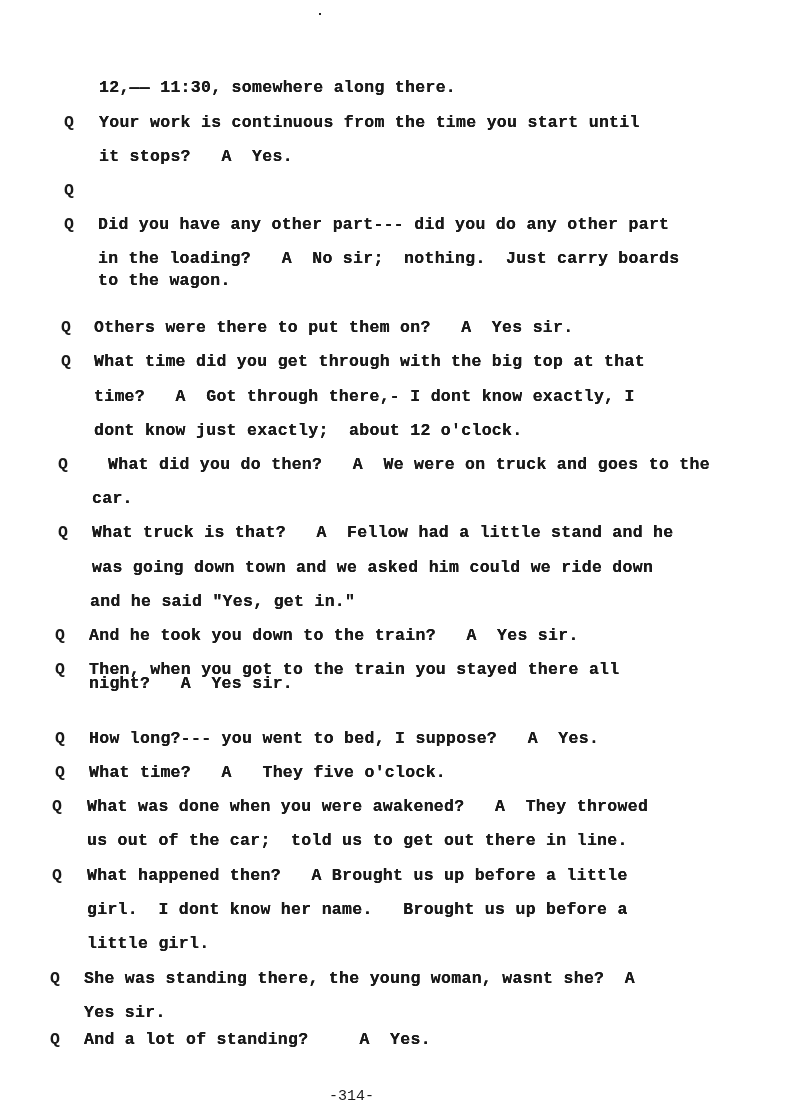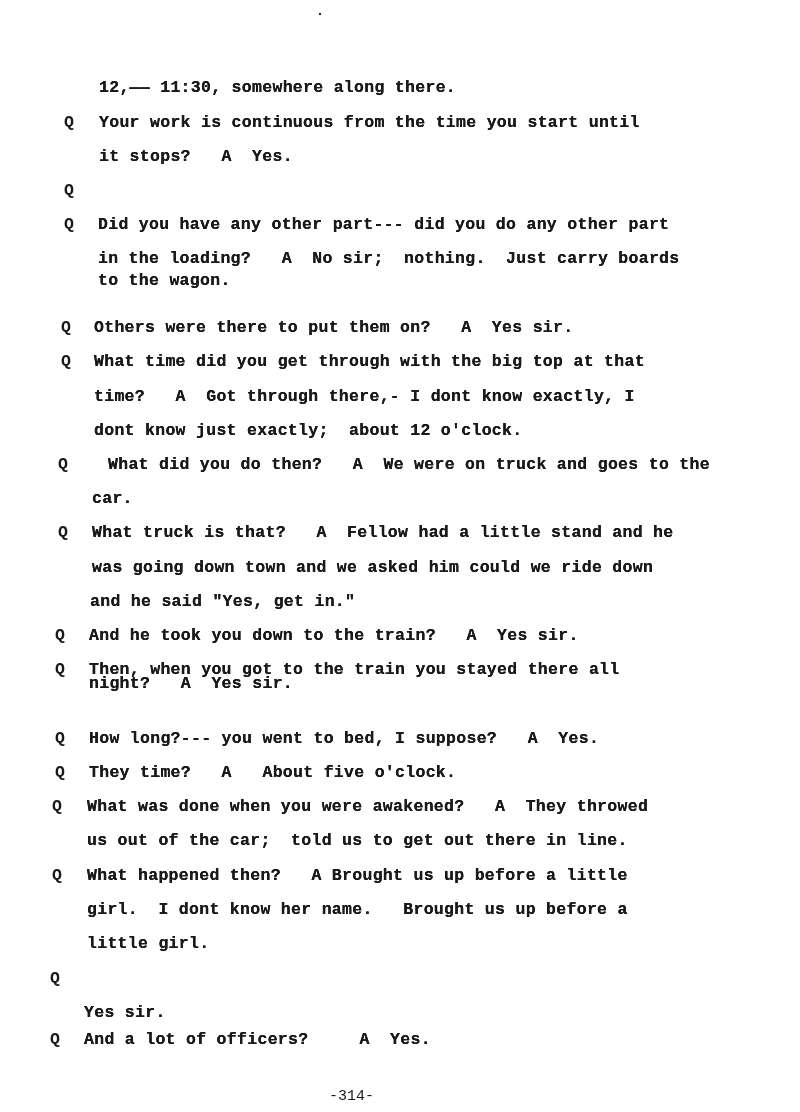--- a/index.html
+++ b/index.html
@@ -66,34 +66,35 @@
 
   <div class="q" style="left:55px;top:660px;">Q</div>
   <div class="ln" style="left:89px;top:660px;">Then, when you got to the train you stayed there all</div>
 
   <div class="ln" style="left:89px;top:666px;margin-top:8px;">night?   A  Yes sir.</div>
 
   <div class="q" style="left:55px;top:729px;">Q</div>
   <div class="ln" style="left:89px;top:729px;">How long?--- you went to bed, I suppose?   A  Yes.</div>
 
   <div class="q" style="left:55px;top:763px;">Q</div>
-  <div class="ln" style="left:89px;top:763px;">They time?   A   About five o'clock.</div>
+  <div class="ln" style="left:89px;top:763px;">What time?   A   They five o'clock.</div>
 
   <div class="q" style="left:52px;top:797px;">Q</div>
   <div class="ln" style="left:87px;top:797px;">What was done when you were awakened?   A  They throwed</div>
 
   <div class="ln" style="left:87px;top:831px;">us out of the car;  told us to get out there in line.</div>
 
   <div class="q" style="left:52px;top:866px;">Q</div>
   <div class="ln" style="left:87px;top:866px;">What happened then?   A Brought us up before a little</div>
 
   <div class="ln" style="left:87px;top:900px;">girl.  I dont know her name.   Brought us up before a</div>
   <div class="ln" style="left:87px;top:934px;">little girl.</div>
 
   <div class="q" style="left:50px;top:969px;">Q</div>
+  <div class="ln" style="left:84px;top:969px;">She was standing there, the young woman, wasnt she?  A</div>
 
   <div class="ln" style="left:84px;top:1003px;">Yes sir.</div>
 
   <div class="q" style="left:50px;top:1030px;">Q</div>
-  <div class="ln" style="left:84px;top:1030px;">And a lot of officers?     A  Yes.</div>
+  <div class="ln" style="left:84px;top:1030px;">And a lot of standing?     A  Yes.</div>
 
   <div class="pageno" style="left:329px;top:1088px;">-314-</div>
 </div>
 
 </body></html>

